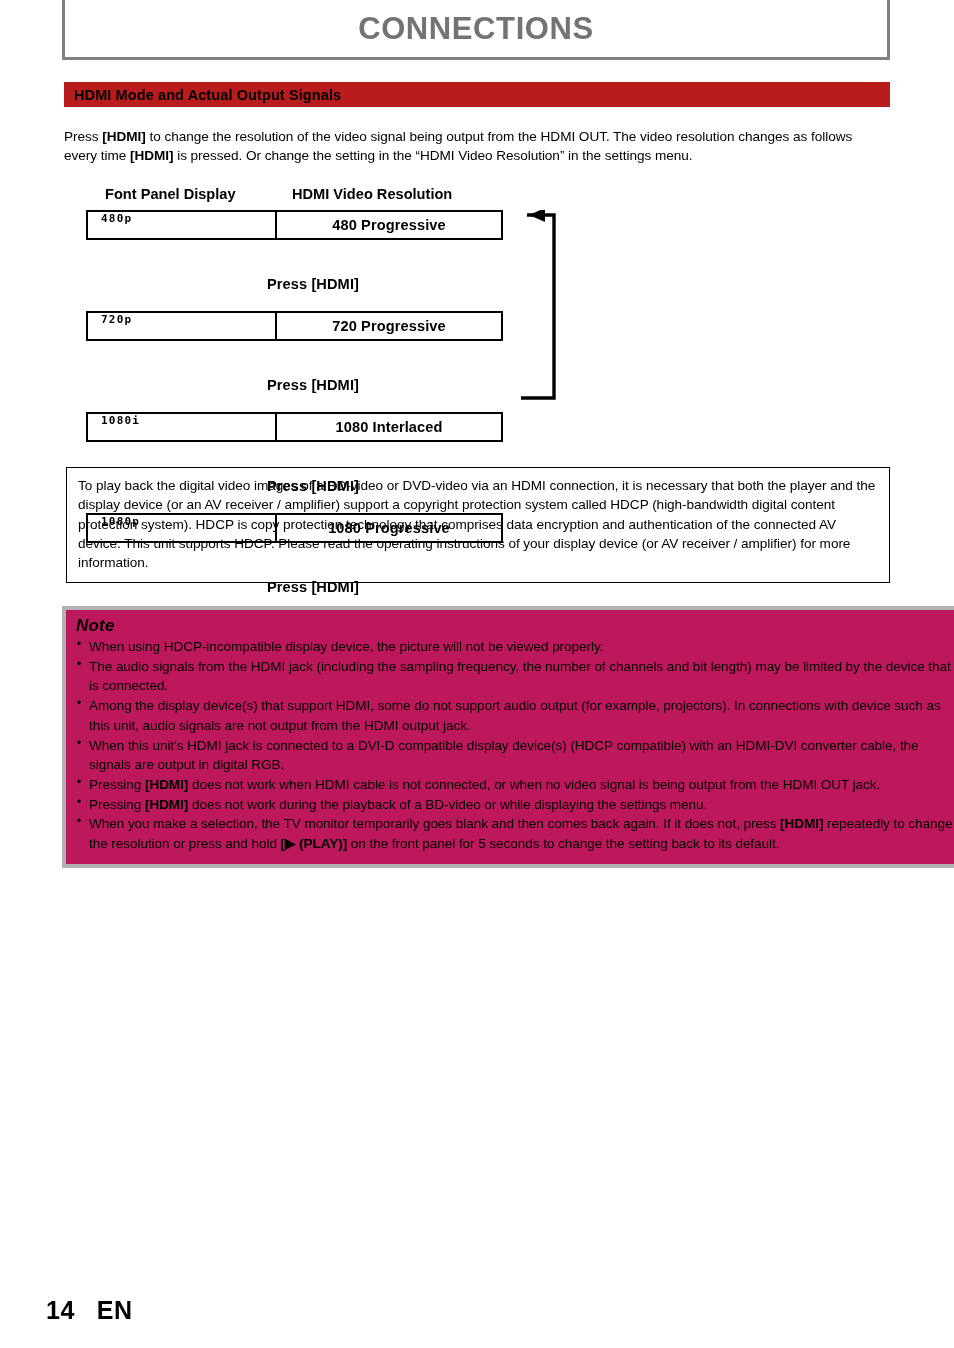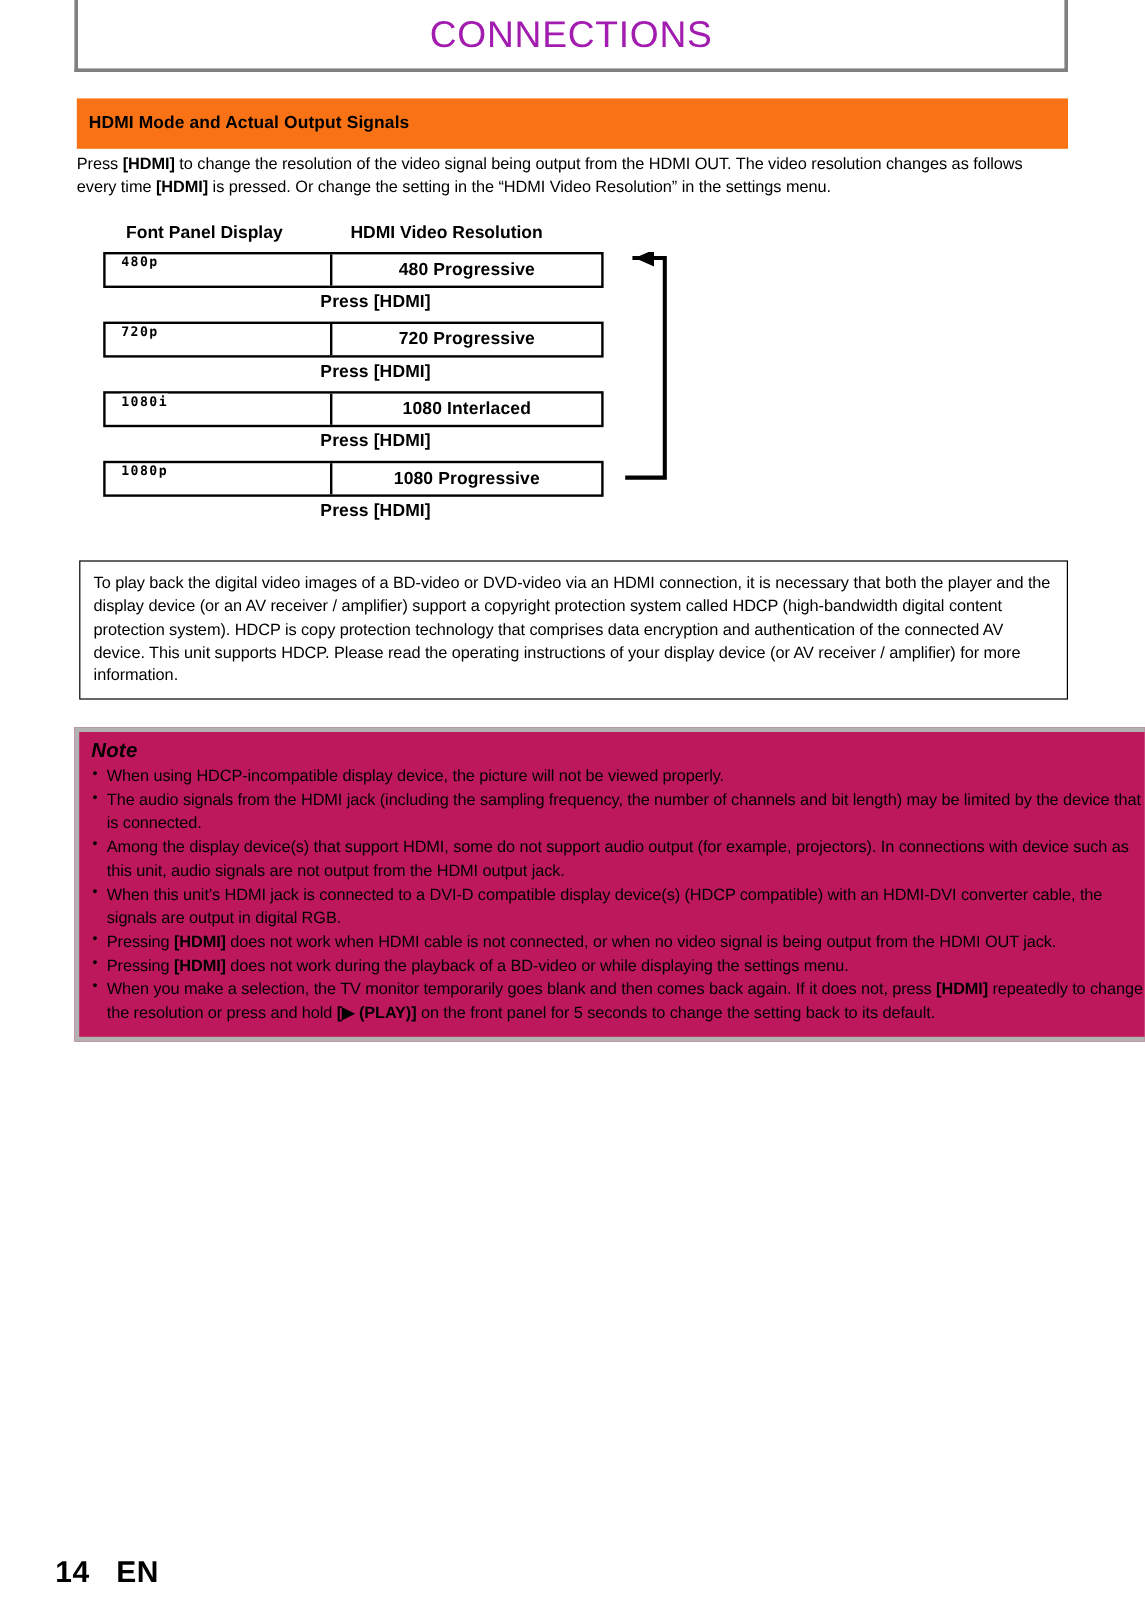--- a/index.html
+++ b/index.html
@@ -31,35 +31,35 @@
     height: 66px;
     border: 3px solid #808080;
     border-top: none;
     box-sizing: border-box;
     display: flex;
     align-items: center;
     justify-content: center;
   }
   .chapter-title {
     font-size: 31px;
-    font-weight: normal;
+    font-weight: bold;
     letter-spacing: 0.6px;
-    color: #a21caf;
+    color: #737373;
     line-height: 1;
     padding-top: 6px;
   }
 
   
   .section-bar {
     position: absolute;
     left: 64px;
     top: 82px;
     width: 826px;
-    height: 42px;
-    background: #f97316;
+    height: 25px;
+    background: #b91c1c;
     box-sizing: border-box;
     display: flex;
     align-items: center;
   }
   .section-bar-label {
     font-size: 14.5px;
     font-weight: bold;
     padding-left: 10px;
     letter-spacing: 0.1px;
   }
@@ -136,22 +136,23 @@
     padding: 1px 0;
   }
   .res-label {
     font-size: 14.6px;
     font-weight: bold;
     letter-spacing: 0.1px;
   }
 
   .press {
     position: relative;
-    height: 28px;
+    height: 39px;
     width: 417px;
+    margin-top: 32px;
   }
   .press-label {
     position: absolute;
     left: 0;
     top: 4px;
     width: 273px;
     text-align: right;
     font-size: 14.6px;
     font-weight: bold;
     letter-spacing: 0.1px;

